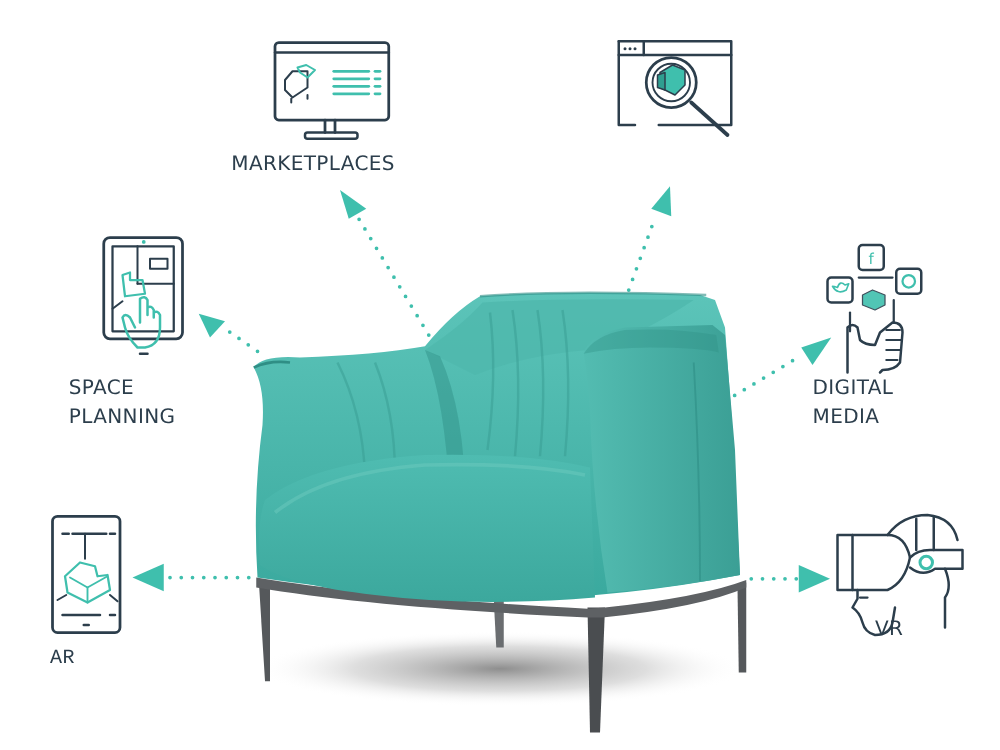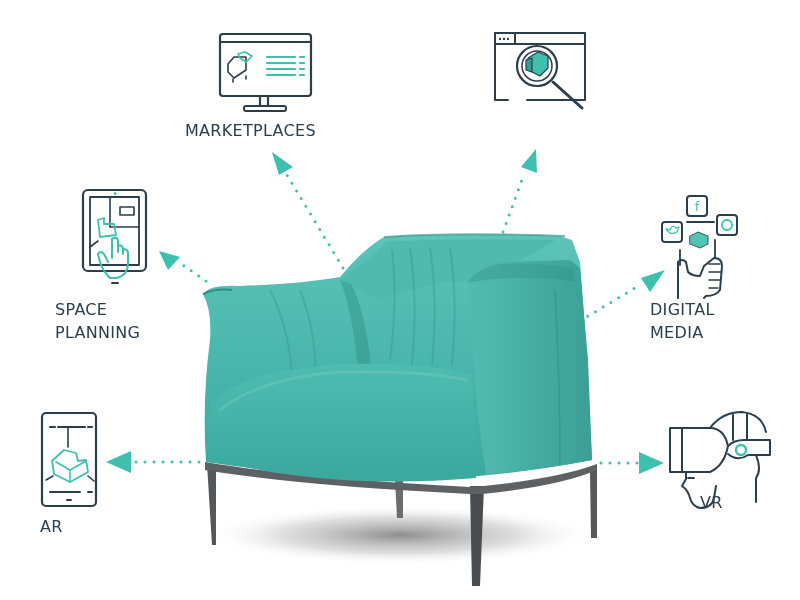--- a/index.html
+++ b/index.html
@@ -199,16 +199,16 @@
     <line x1="688" y1="478" x2="694" y2="478" stroke="#2c3e4c" stroke-width="1.8"></line>
     <path d="M756 455 Q762 470 756 478 L756 502" stroke="#2c3e4c" stroke-width="2"></path>
   </g>
 </svg>
 
 <div class="label" style="left:185px; top:119px; width:160px;">MARKETPLACES</div>
 <div class="label" style="left:55px; top:321px; width:120px;">PLANNING</div>
 <div class="label" style="left:55px; top:298px; width:120px;">SPACE</div>
 <div class="label" style="left:650px; top:321px; width:110px;">MEDIA</div>
 <div class="label" style="left:650px; top:298px; width:110px;">DIGITAL</div>
-<div class="label" style="left:40px; top:515px; width:60px;">AR</div>
+<div class="label" style="left:40px; top:515px; width:60px;font-family:Liberation Mono, monospace;">AR</div>
 <div class="label" style="left:700px; top:491px; width:60px;">VR</div>
 
 </div>
 
 </body></html>

